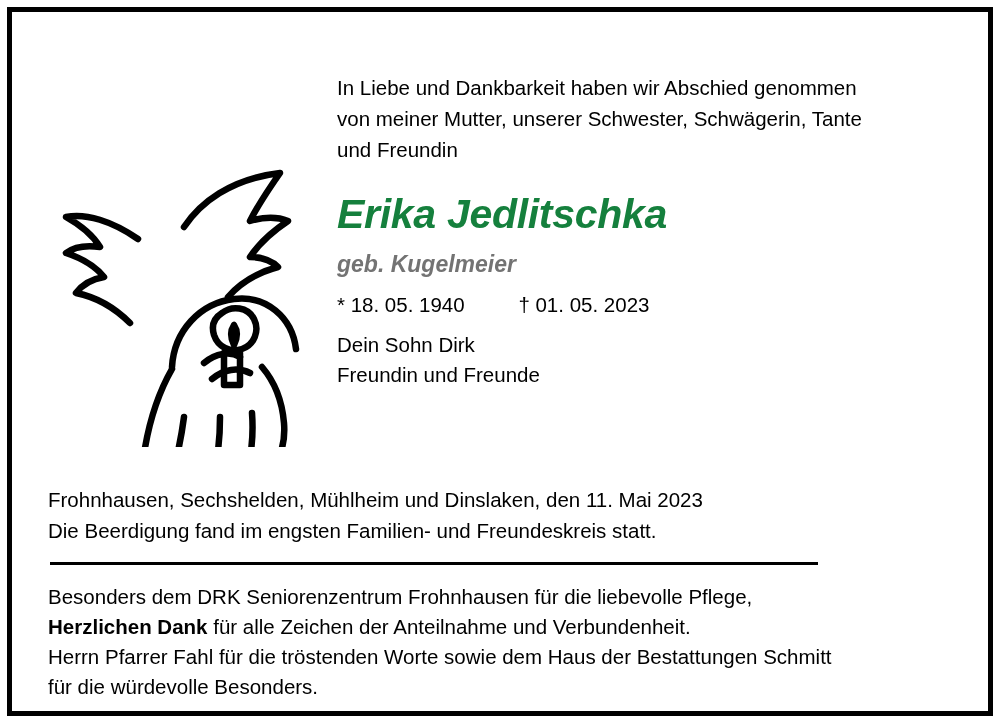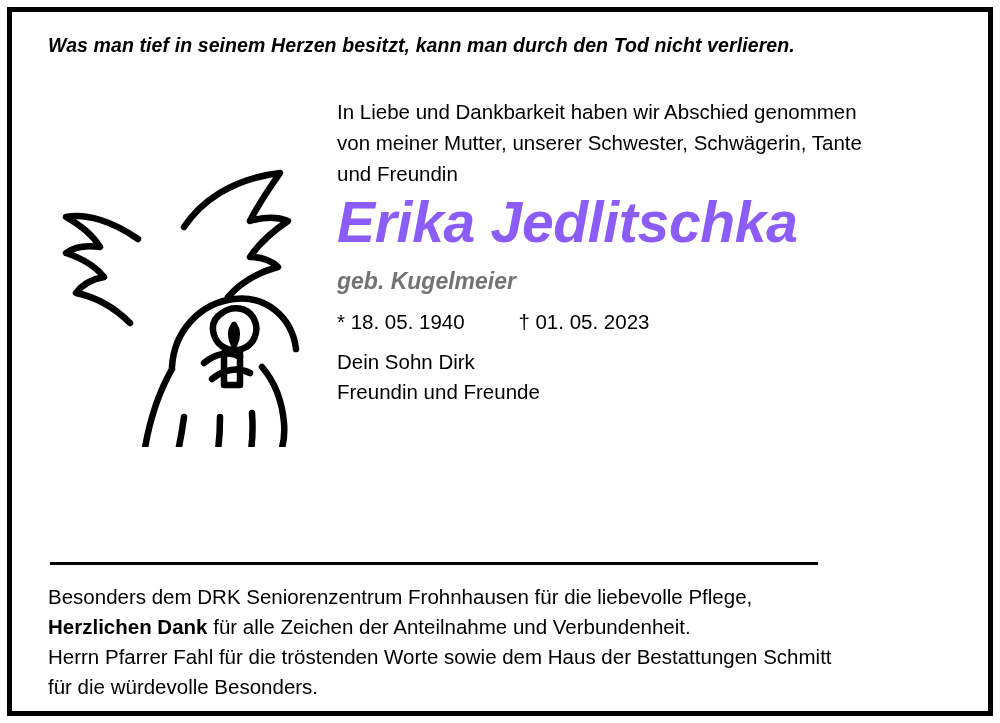--- a/index.html
+++ b/index.html
@@ -52,34 +52,35 @@
     position: absolute;
     left: 22px;
     top: 105px;
     width: 270px;
     height: 330px;
   }
 
   .main-col {
     position: absolute;
     left: 325px;
-    top: 84px;
+    top: 60px;
     width: 630px;
   }
   .intro {
     font-size: 20.5px;
     line-height: 31px;
     color: #000000;
   }
   .name {
-    font-size: 57px;
+    margin-top: 26px;
+    font-size: 41px;
     font-weight: bold;
     font-style: italic;
     letter-spacing: -0.3px;
-    color: #8b5cf6;
+    color: #15803d;
   }
   .maiden {
     margin-top: 13px;
     font-size: 23px;
     font-weight: bold;
     font-style: italic;
     color: #737373;
   }
   .dates {
     margin-top: 15px;
@@ -133,21 +134,20 @@
   }
   .thanks b { font-weight: bold; }
 </style>
 </head>
 <body>
 
 <div class="page">
   <div class="frame">
     <div class="inner">
 
-      <div class="motto">Was man tief in seinem Herzen besitzt, kann man durch den Tod nicht verlieren.</div>
 
       <div class="angel">
         <svg viewBox="0 0 270 330" width="270" height="330" xmlns="http://www.w3.org/2000/svg" aria-hidden="true">
           <g fill="none" stroke="#000000" stroke-width="6.5" stroke-linecap="round" stroke-linejoin="round">
 
             <path d="M104 122 C78 104 52 96 32 100 C50 110 60 120 66 130 C52 128 40 130 32 136
                      C50 142 62 150 70 160 C58 162 48 168 42 176 C62 180 80 190 96 206"></path>
 
             <path d="M150 110 C166 86 196 62 246 56 C232 76 222 92 216 104 C230 100 244 100 254 104
                      C236 116 224 128 216 140 C228 140 238 144 244 150 C222 156 206 166 194 180"></path>
@@ -191,20 +191,24 @@
           <span class="birth">* 18. 05. 1940</span>
           <span class="death">† 01. 05. 2023</span>
         </div>
 
         <div class="survivor">
           <div>Dein Sohn Dirk</div>
           <div>Freundin und Freunde</div>
         </div>
       </div>
 
+      <div class="places">
+        <div>Frohnhausen, Sechshelden, Mühlheim und Dinslaken, den 11. Mai 2023</div>
+        <div>Die Beerdigung fand im engsten Familien- und Freundeskreis statt.</div>
+      </div>
 
       <div class="rule"></div>
 
       <div class="thanks">
         <div>Besonders dem DRK Seniorenzentrum Frohnhausen für die liebevolle Pflege,</div>
         <div>
           <b>Herzlichen Dank</b><span> für alle Zeichen der Anteilnahme und Verbundenheit.</span>
         </div>
         <div>Herrn Pfarrer Fahl für die tröstenden Worte sowie dem Haus der Bestattungen Schmitt</div>
         <div>für die würdevolle Besonders.</div>

